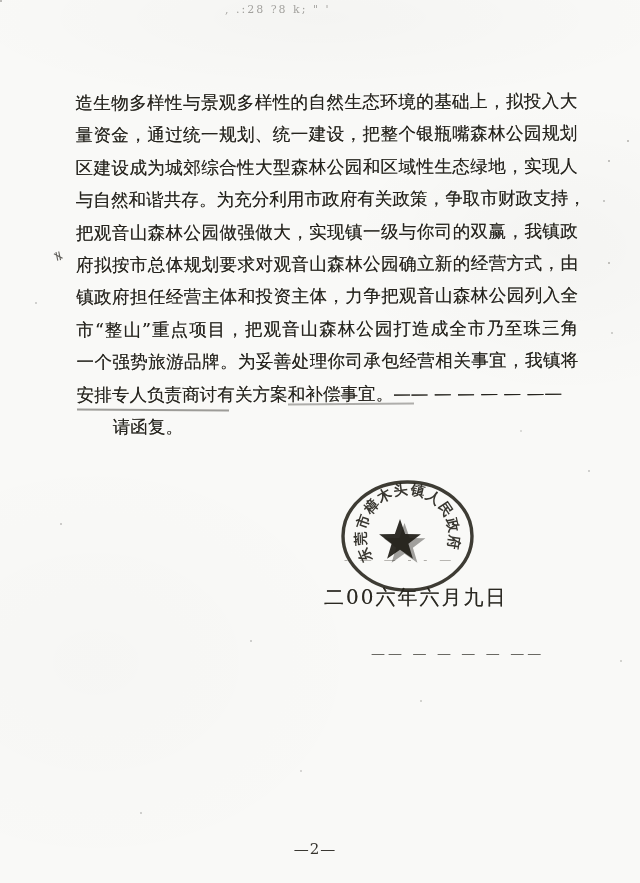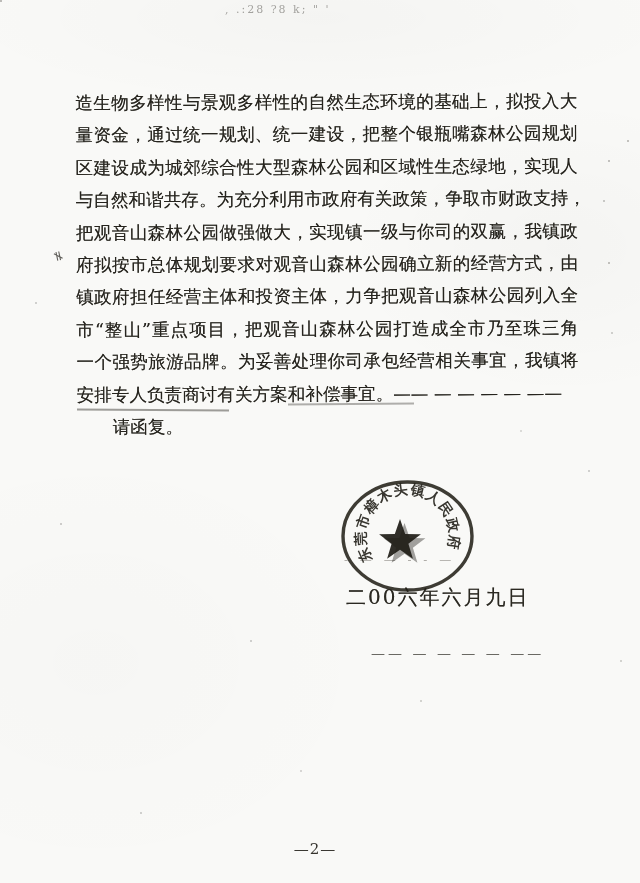--- a/index.html
+++ b/index.html
@@ -49,21 +49,21 @@
 
   
   .ghost-dashes {
     position: absolute; left: 344px; top: 553px; width: 190px;
     font-size: 12px; letter-spacing: 4px; color: #97948e; opacity: 0.75;
     white-space: nowrap;
   }
 
   
   .date-line {
-    position: absolute; left: 346px; top: 584px;
+    position: absolute; left: 324px; top: 584px;
     font-size: 20px; letter-spacing: 2px;
     color: #2b2922; font-weight: 500;
     text-shadow: 0 0 0.6px rgba(42, 40, 34, 0.6);
     white-space: nowrap;
   }
 
   
   .stamp { position: absolute; left: 339px; top: 477px; width: 138px; height: 120px; }
   .stamp .ring { fill: none; stroke: #232119; stroke-width: 3.4; opacity: 0.88; }
   .stamp .star { fill: #1e1c16; opacity: 0.92; }

